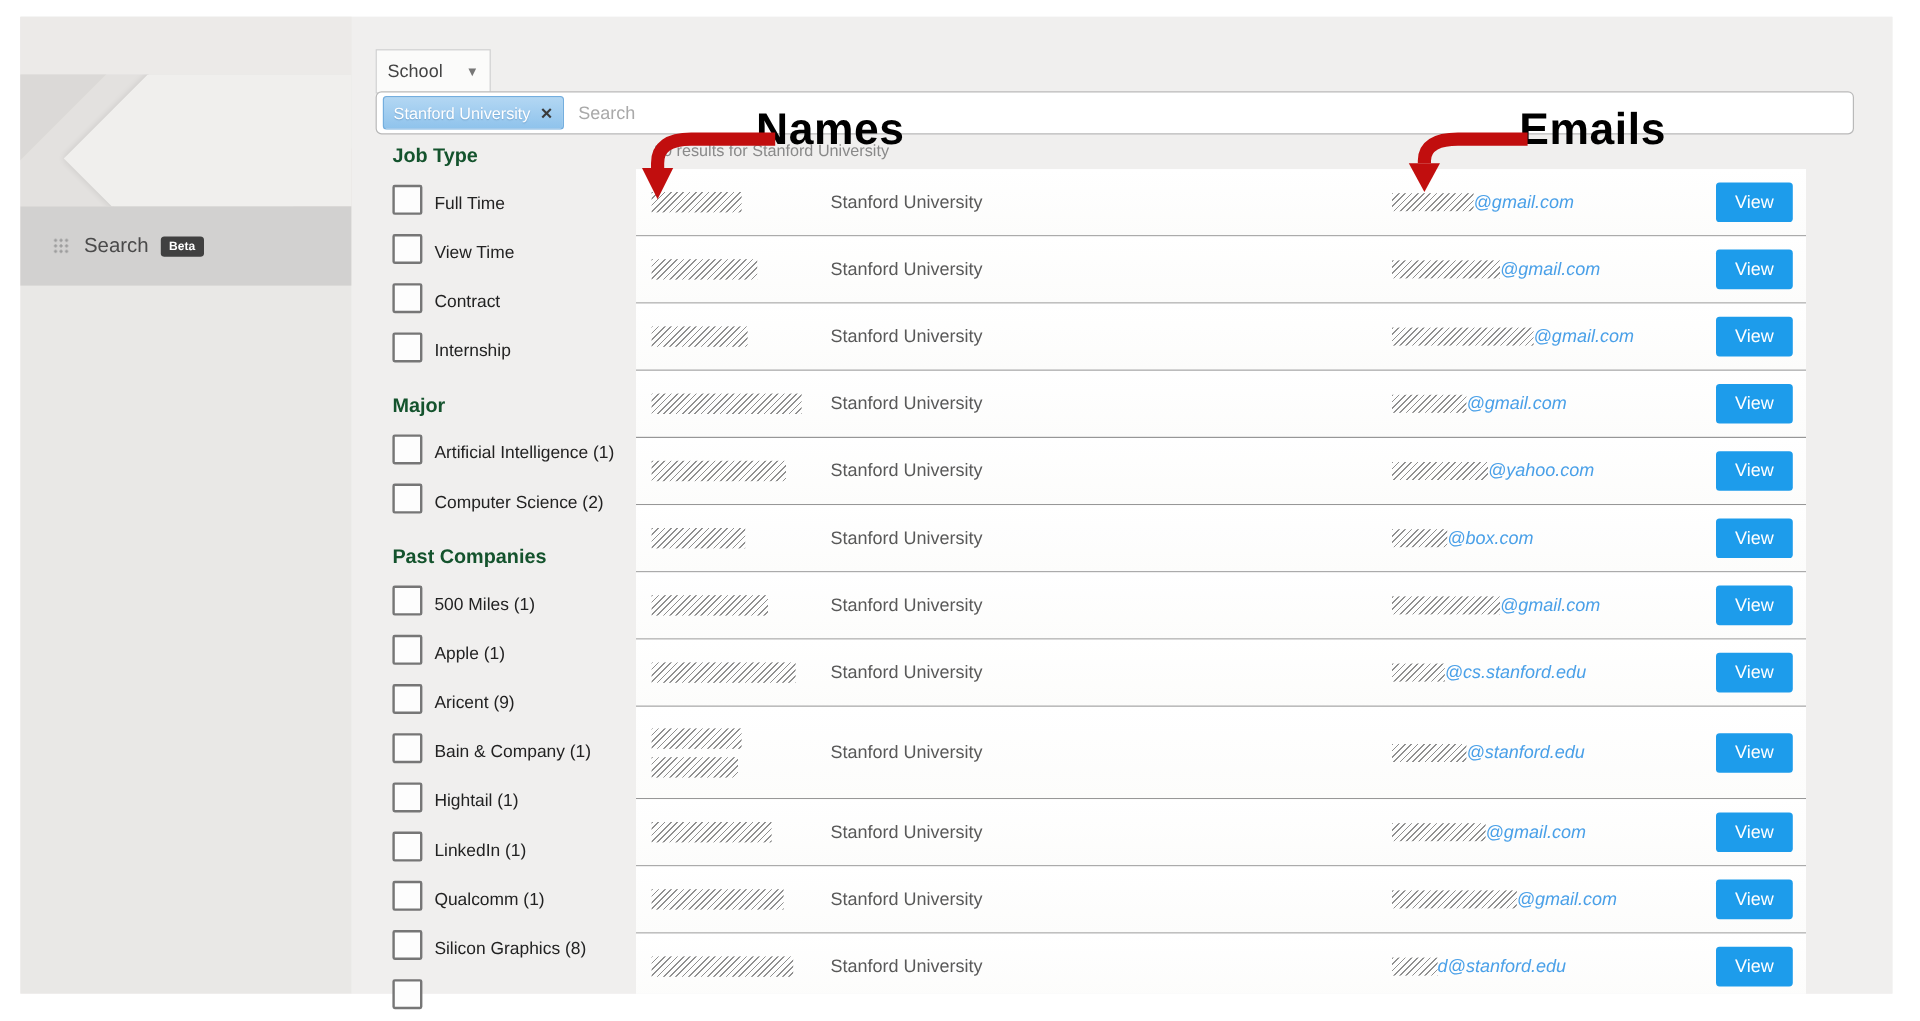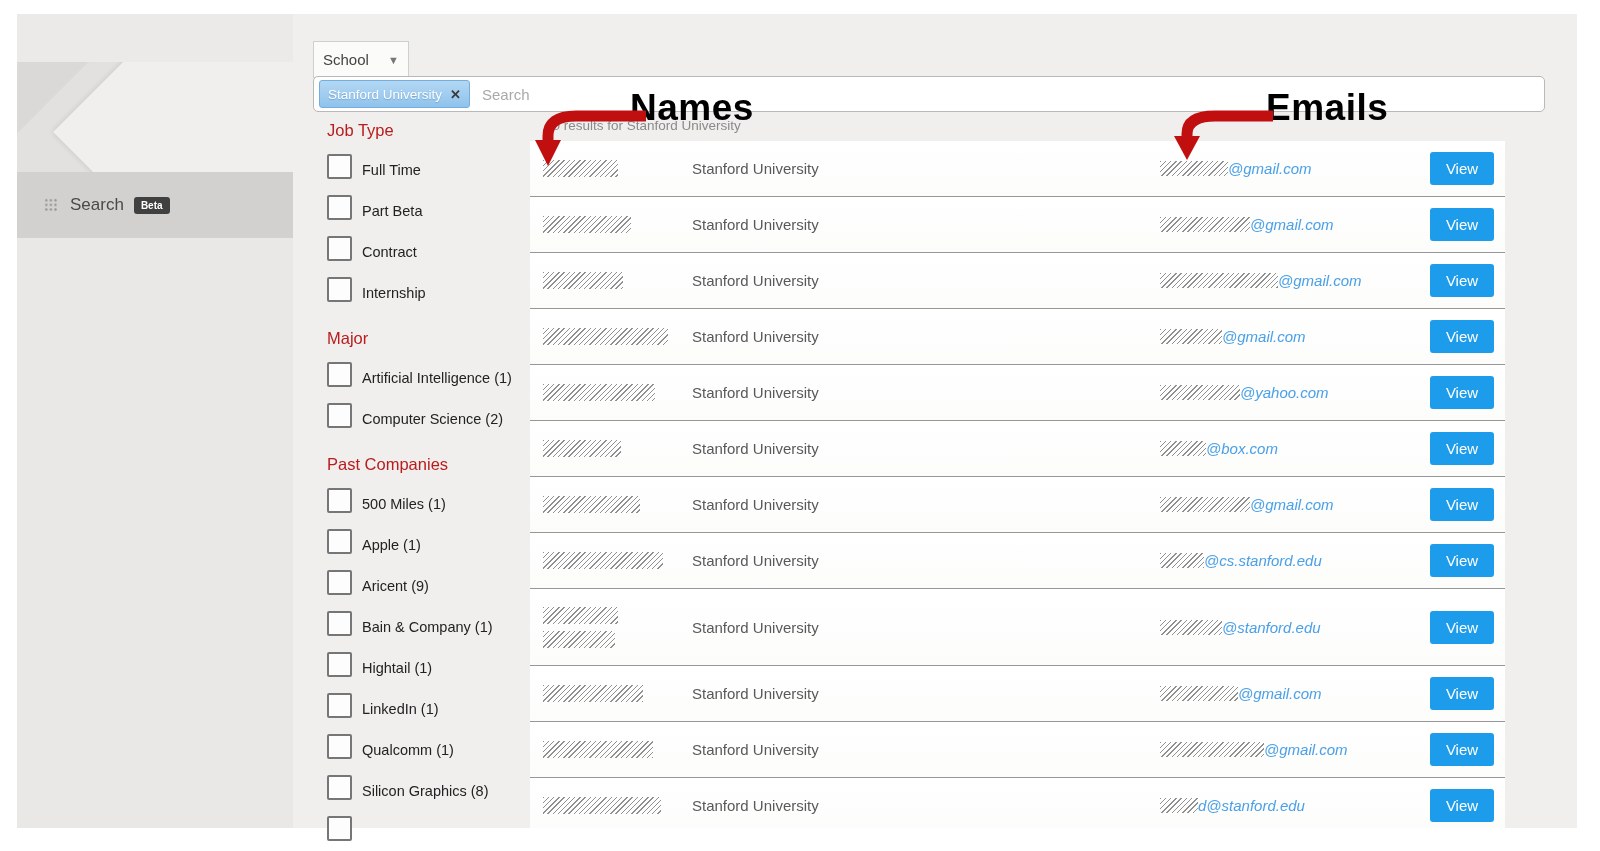--- a/index.html
+++ b/index.html
@@ -41,21 +41,21 @@
   .name-cell{width:149px;padding-left:13px;box-sizing:content-box;flex:none;display:flex;flex-direction:column;justify-content:center;gap:7px;}
   .hatch{height:17px;background:repeating-linear-gradient(135deg,#909090 0,#909090 1px,transparent 1px,transparent 3.7px);}
   .school-cell{width:468px;flex:none;font-size:15px;color:#595959;}
   .email-cell{flex:1;display:flex;align-items:center;font-style:italic;}
   .email-hatch{height:15px;background:repeating-linear-gradient(135deg,#909090 0,#909090 1px,transparent 1px,transparent 3.7px);}
   .email-domain{color:#4aa0e8;font-size:15px;}
   .view-btn{flex:none;width:64px;height:33px;margin-right:11px;background:#1d9ceb;border:none;border-radius:3px;color:#ffffff;font-size:15px;font-family:"Liberation Sans",sans-serif;cursor:pointer;}
 
   
   .filters{position:absolute;left:34px;top:107px;width:215px;}
-  .f-title{font-size:16.5px;font-weight:normal;color:#b91c1c;margin:0 0 14px 0;}
+  .f-title{font-size:16.5px;font-weight:bold;color:#14532d;margin:0 0 14px 0;}
   .f-section{margin-bottom:27px;}
   .f-item{display:flex;align-items:flex-end;margin-bottom:16px;cursor:pointer;}
   .checkbox{width:21px;height:21px;background:#fdfdfd;border:2px solid #767676;border-radius:2px;flex:none;}
   .f-label{margin-left:10px;font-size:14.5px;color:#222;line-height:1;padding-bottom:2px;}
 
   
   .annot{position:absolute;color:#000000;font-size:37px;font-weight:600;letter-spacing:.5px;margin-top:20px;}
   .annot-names{left:337px;top:53px;}
   .annot-emails{left:973px;top:53px;}
   .arrow-svg{position:absolute;}
@@ -101,21 +101,21 @@
 
       <div class="filters">
           <div class="f-section">
             <div class="f-title">Job Type</div>
             <div class="f-item">
               <span class="checkbox"></span>
               <span class="f-label">Full Time</span>
             </div>
             <div class="f-item">
               <span class="checkbox"></span>
-              <span class="f-label">Part Beta</span>
+              <span class="f-label">View Time</span>
             </div>
             <div class="f-item">
               <span class="checkbox"></span>
               <span class="f-label">Contract</span>
             </div>
             <div class="f-item">
               <span class="checkbox"></span>
               <span class="f-label">Internship</span>
             </div>
           </div>

